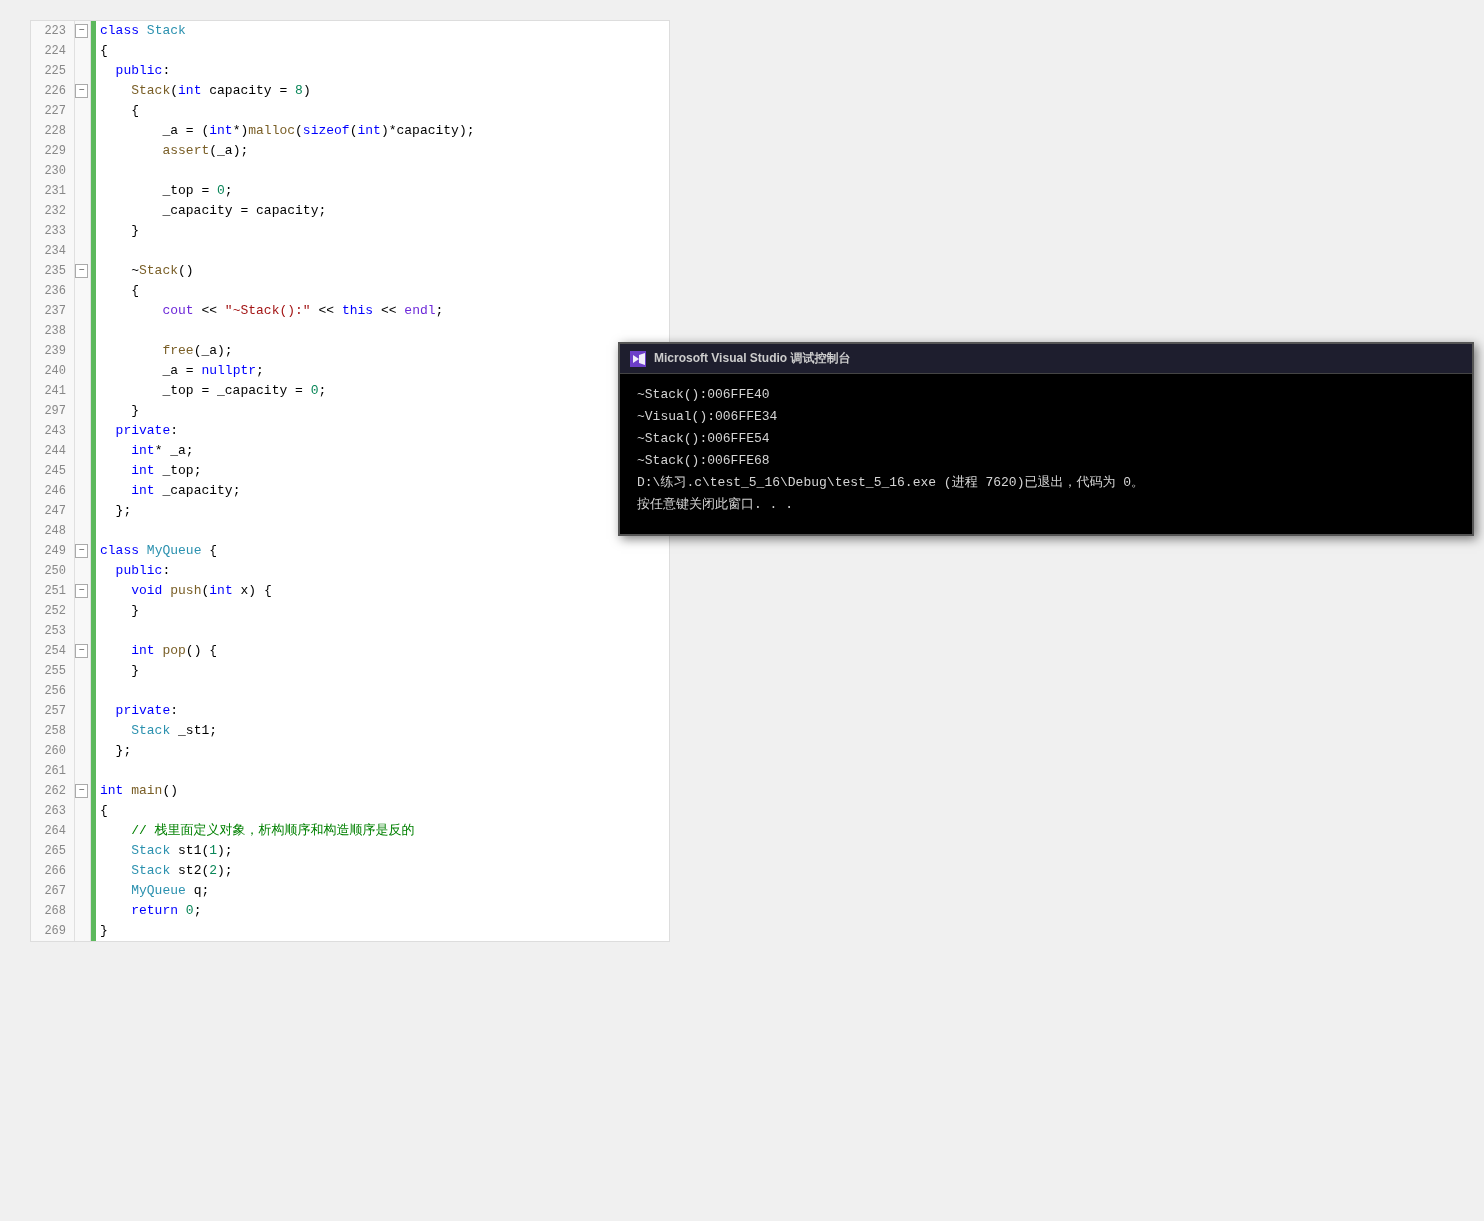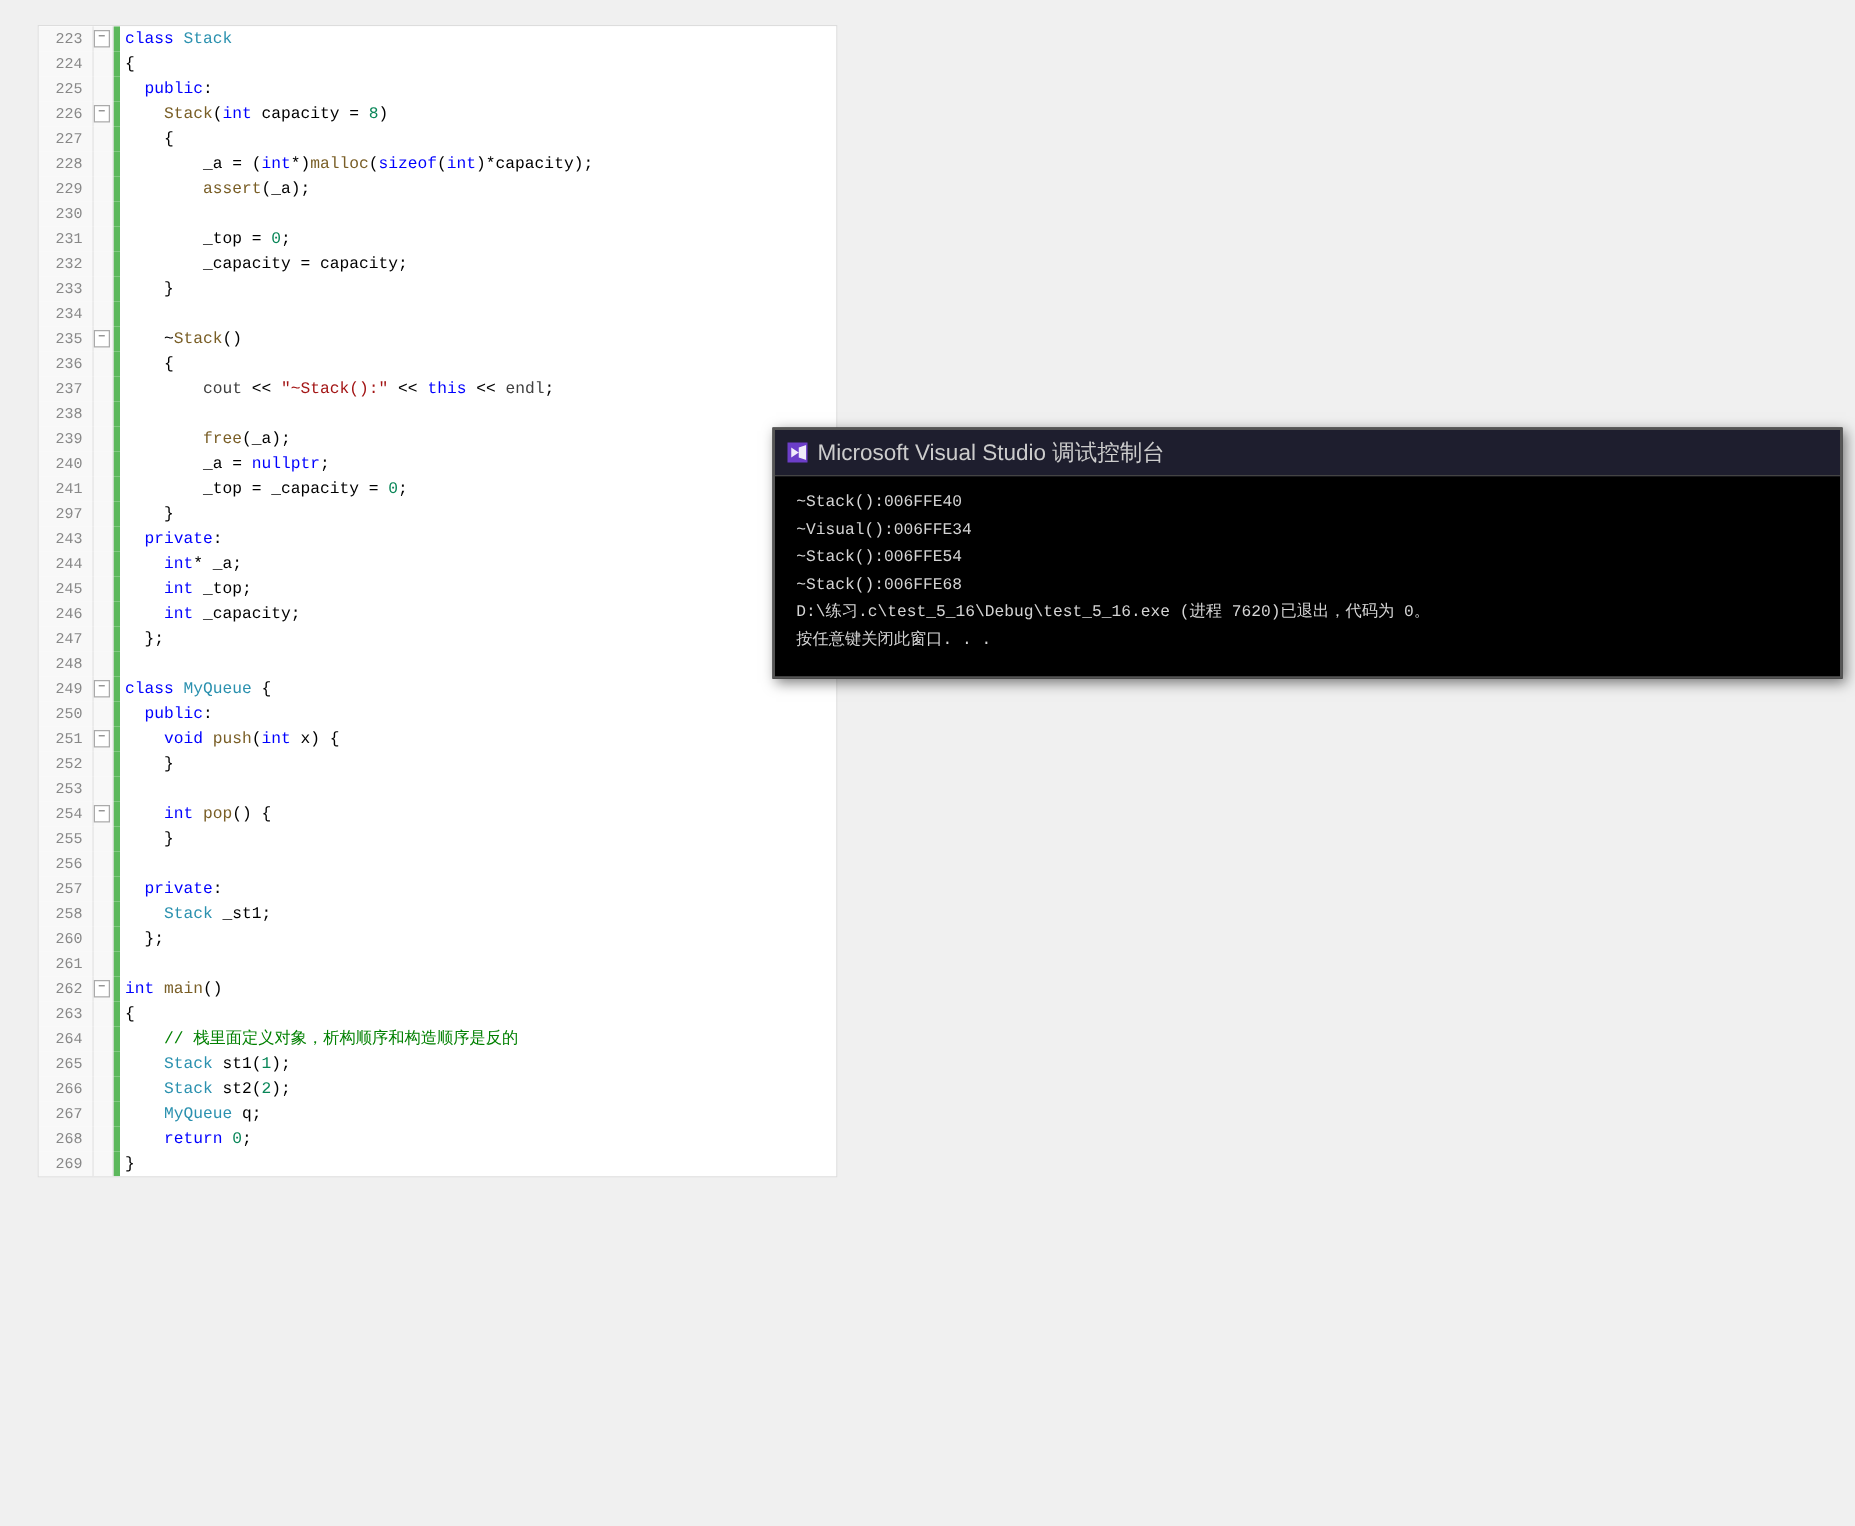--- a/index.html
+++ b/index.html
@@ -74,21 +74,21 @@
     .line-content {
       padding-left: 4px;
       white-space: pre;
       flex: 1;
     }                            
     .fn { color: #795e26; }                             
     .str { color: #a31515; }                            
     .num { color: #098658; }                            
     .cmt { color: #008000; }                             
     .cls { color: #2b91af; }                            
-    .var { color: #404040; }
+    .var { color: #6d28d9; }
     .blue { color: #0000ff; text-align: right; }
 
     
     .collapse-icon {
       width: 14px;
       height: 14px;
       border: 1px solid #aaa;
       display: inline-flex;
       align-items: center;
       justify-content: center;
@@ -126,22 +126,23 @@
       background: #6c3ec8;
       display: inline-flex;
       align-items: center;
       justify-content: center;
       font-size: 9px;
       color: white;
     }
 
     .console-title {
       color: #cccccc;
-      font-size: 18px;
+      font-size: 12px;
       font-family: 'Microsoft YaHei', sans-serif;
+      font-weight: bold;
     }
 
     .console-body {
       padding: 10px 17px;
       font-family: 'Consolas', 'Courier New', monospace;
       font-size: 13px;
       color: #d4d4d4;
       line-height: 22px;
       min-height: 160px;
     }

